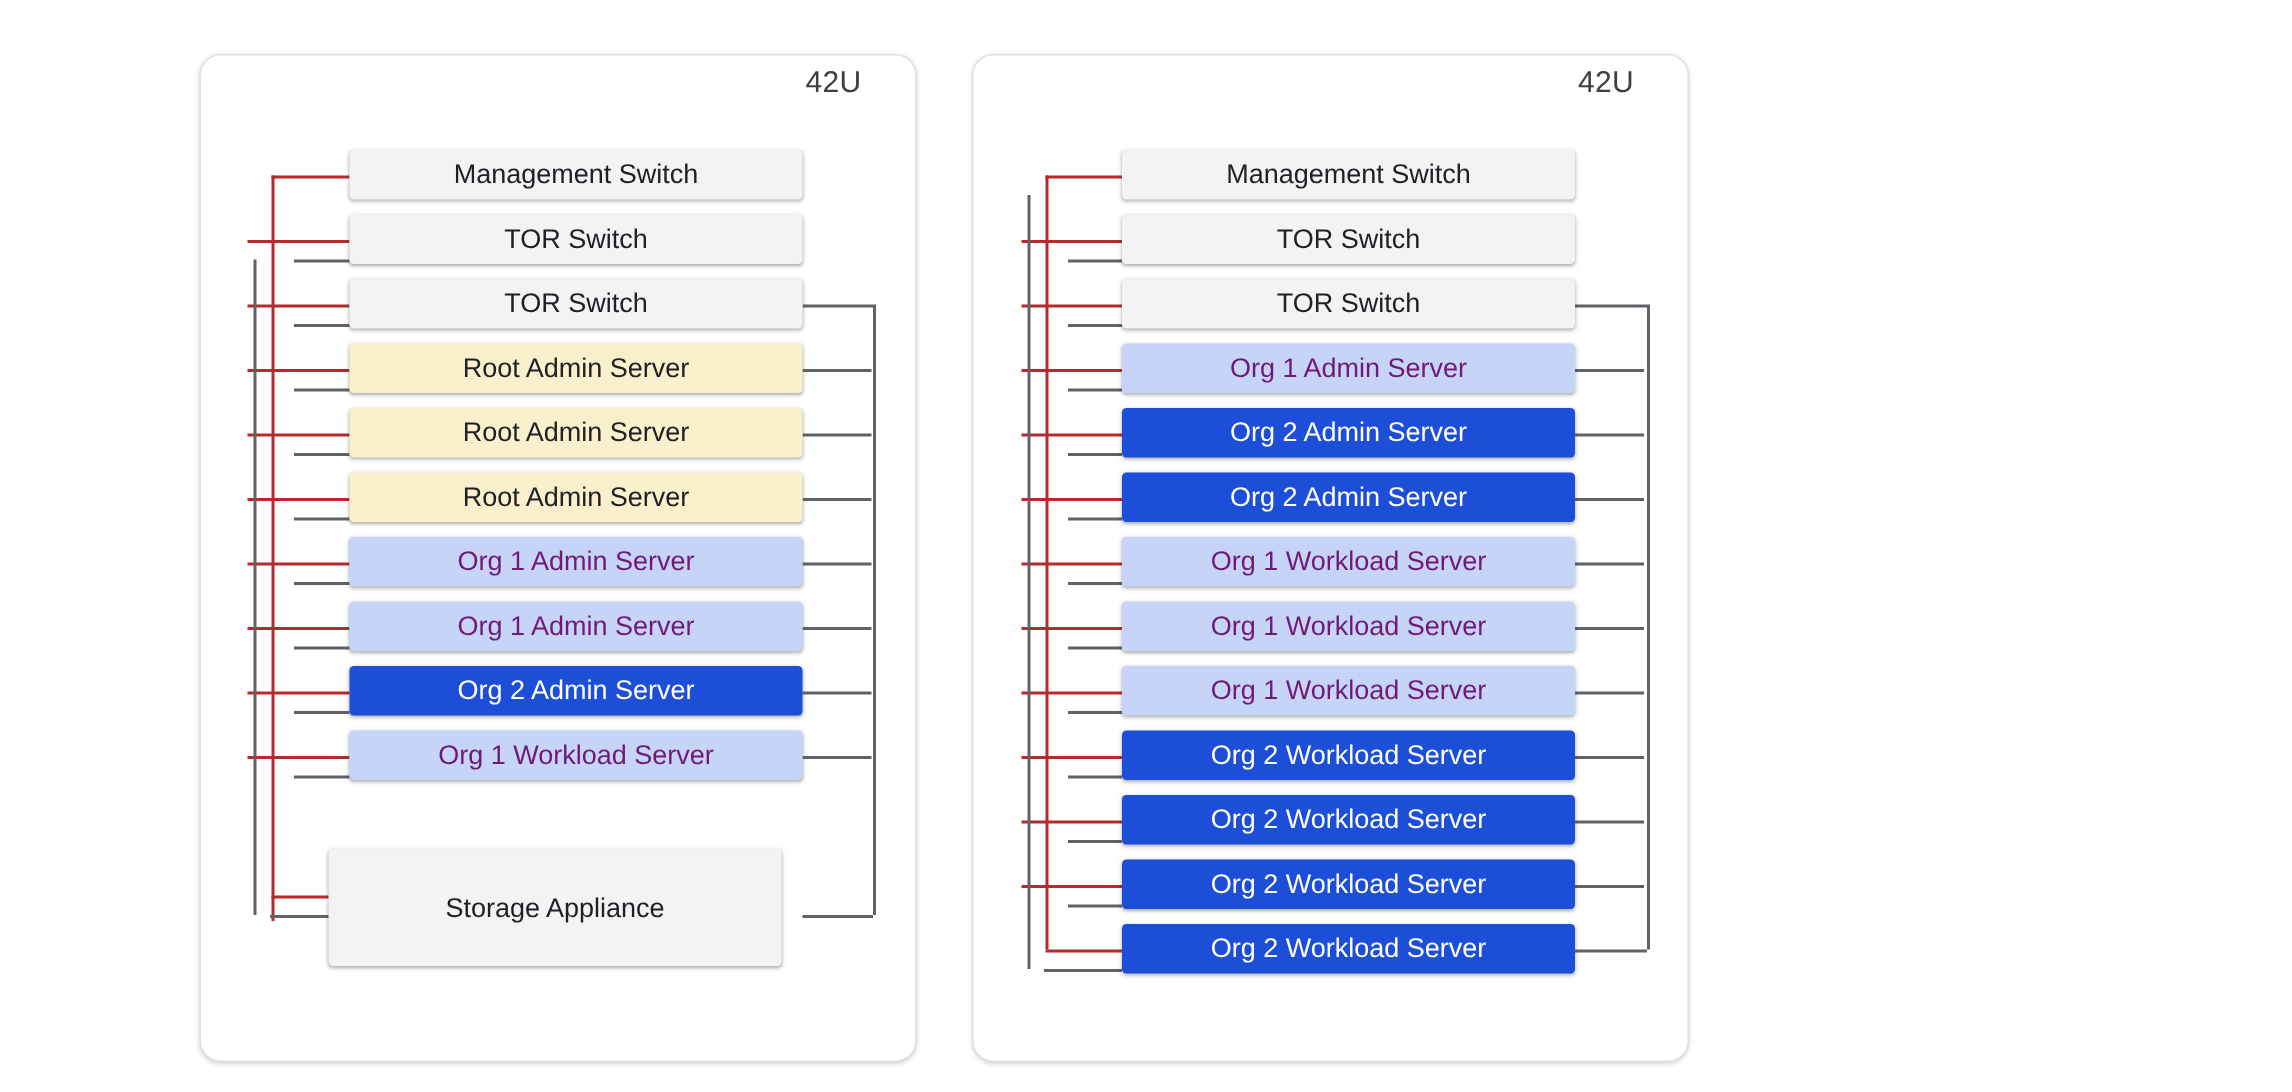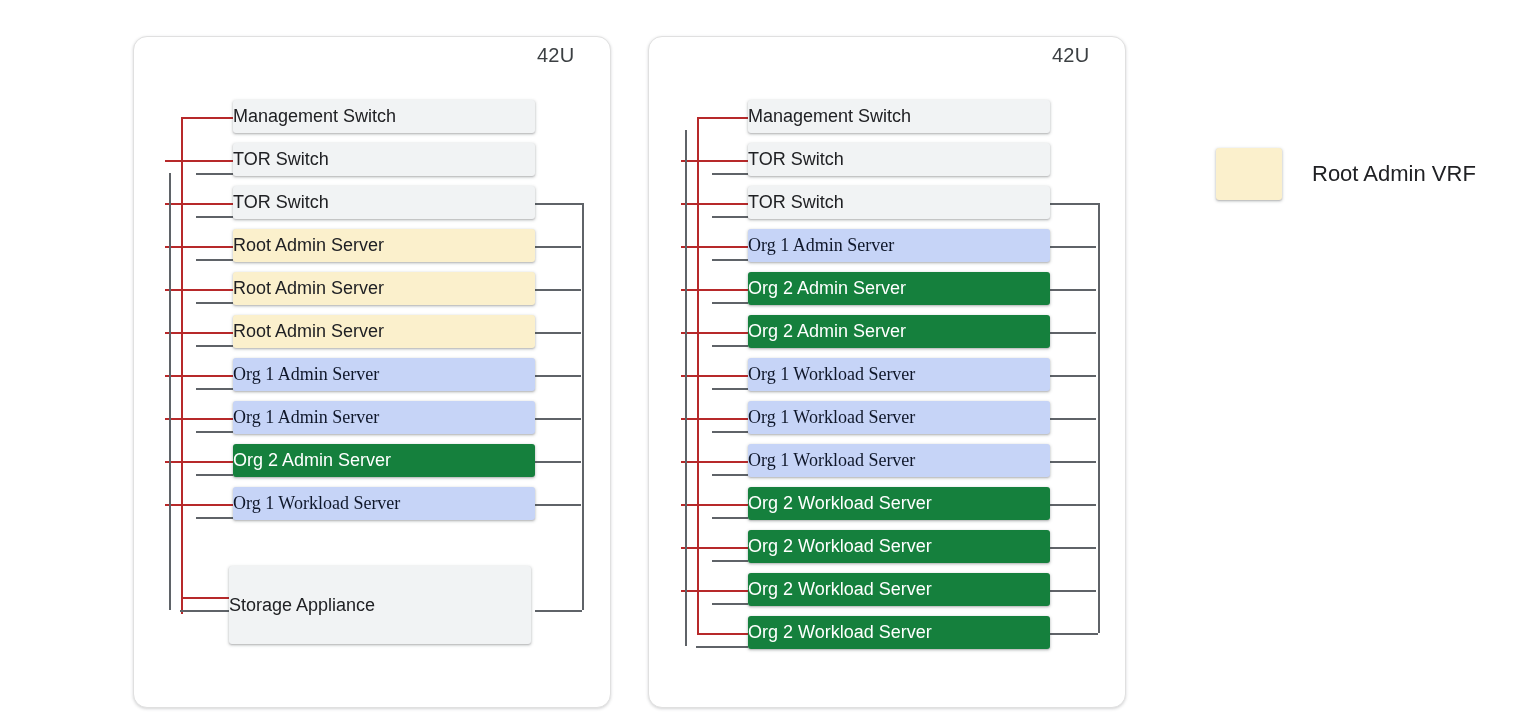--- a/index.html
+++ b/index.html
@@ -37,35 +37,36 @@
     white-space: nowrap;
   }
   #capacity-1 { left: 537px; }
   #capacity-2 { left: 1052px; }
 
   
   .device {
     position: absolute;
     height: 33px;
     line-height: 33px;
+    text-align: center;
     font-size: 18px;
     border-radius: 3px;
     box-shadow: 0 1px 2px rgba(60,64,67,0.30), 0 1px 3px 1px rgba(60,64,67,0.12);
     box-sizing: border-box;
     white-space: nowrap;
     overflow: hidden;
   }
   .device.tall {
     height: 78px;
     line-height: 78px;
   }
   .dev-grey   { background: #f1f3f4; color: #202124; }
   .dev-yellow { background: #fbf0cc; color: #202124; }
-  .dev-blue1  { background: #c6d4f7; color: #0f172a; font-family: Liberation Serif, serif; }
-  .dev-blue2  { background: #15803d; color: #ffffff; }
+  .dev-blue1  { background: #c6d4f7; color: #701a75; }
+  .dev-blue2  { background: #1d4ed8; color: #ffffff; }
 
   
   .wire { position: absolute; }
   .wire-red   { background: #b7292a; }
   .wire-grey  { background: #5f6368; }
   .h { height: 2px; }
   .v { width: 2px; }
 
   
   #legend {
@@ -139,21 +140,21 @@
     <div class="device dev-grey" style="left: 233px; top: 100px; width: 302px;">Management Switch</div>
     <div class="device dev-grey" style="left: 233px; top: 143px; width: 302px;">TOR Switch</div>
     <div class="device dev-grey" style="left: 233px; top: 186px; width: 302px;">TOR Switch</div>
     <div class="device dev-yellow" style="left: 233px; top: 229px; width: 302px;">Root Admin Server</div>
     <div class="device dev-yellow" style="left: 233px; top: 272px; width: 302px;">Root Admin Server</div>
     <div class="device dev-yellow" style="left: 233px; top: 315px; width: 302px;">Root Admin Server</div>
     <div class="device dev-blue1" style="left: 233px; top: 358px; width: 302px;">Org 1 Admin Server</div>
     <div class="device dev-blue1" style="left: 233px; top: 401px; width: 302px;">Org 1 Admin Server</div>
     <div class="device dev-blue2" style="left: 233px; top: 444px; width: 302px;">Org 2 Admin Server</div>
     <div class="device dev-blue1" style="left: 233px; top: 487px; width: 302px;">Org 1 Workload Server</div>
-    <div class="device dev-grey tall" style="left: 229px; top: 566px; width: 302px;">Storage Appliance</div>
+    <div class="device dev-grey tall" style="left: 219px; top: 566px; width: 302px;">Storage Appliance</div>
   </div>
 
 <div class="rack" id="rack-2"></div>
 <div class="rack-capacity" id="capacity-2">42U</div>
 
 <div id="rack-2-wiring">
     <div class="wire wire-red v" style="left: 697px; top: 117px; height: 516px;"></div>
     <div class="wire wire-red h" style="left: 697px; top: 117px; width: 51px;"></div>
     <div class="wire wire-red h" style="left: 681px; top: 160px; width: 67px;"></div>
     <div class="wire wire-grey h" style="left: 712px; top: 173px; width: 36px;"></div>
@@ -203,17 +204,13 @@
     <div class="device dev-blue1" style="left: 748px; top: 358px; width: 302px;">Org 1 Workload Server</div>
     <div class="device dev-blue1" style="left: 748px; top: 401px; width: 302px;">Org 1 Workload Server</div>
     <div class="device dev-blue1" style="left: 748px; top: 444px; width: 302px;">Org 1 Workload Server</div>
     <div class="device dev-blue2" style="left: 748px; top: 487px; width: 302px;">Org 2 Workload Server</div>
     <div class="device dev-blue2" style="left: 748px; top: 530px; width: 302px;">Org 2 Workload Server</div>
     <div class="device dev-blue2" style="left: 748px; top: 573px; width: 302px;">Org 2 Workload Server</div>
     <div class="device dev-blue2" style="left: 748px; top: 616px; width: 302px;">Org 2 Workload Server</div>
   </div>
 
 <div id="legend">
-    <div class="legend-row">
-      <div class="legend-swatch" style="background: rgb(251, 240, 204);"></div>
-      <div class="legend-label">Root Admin VRF</div>
-    </div>
   </div>
 
 </body></html>

